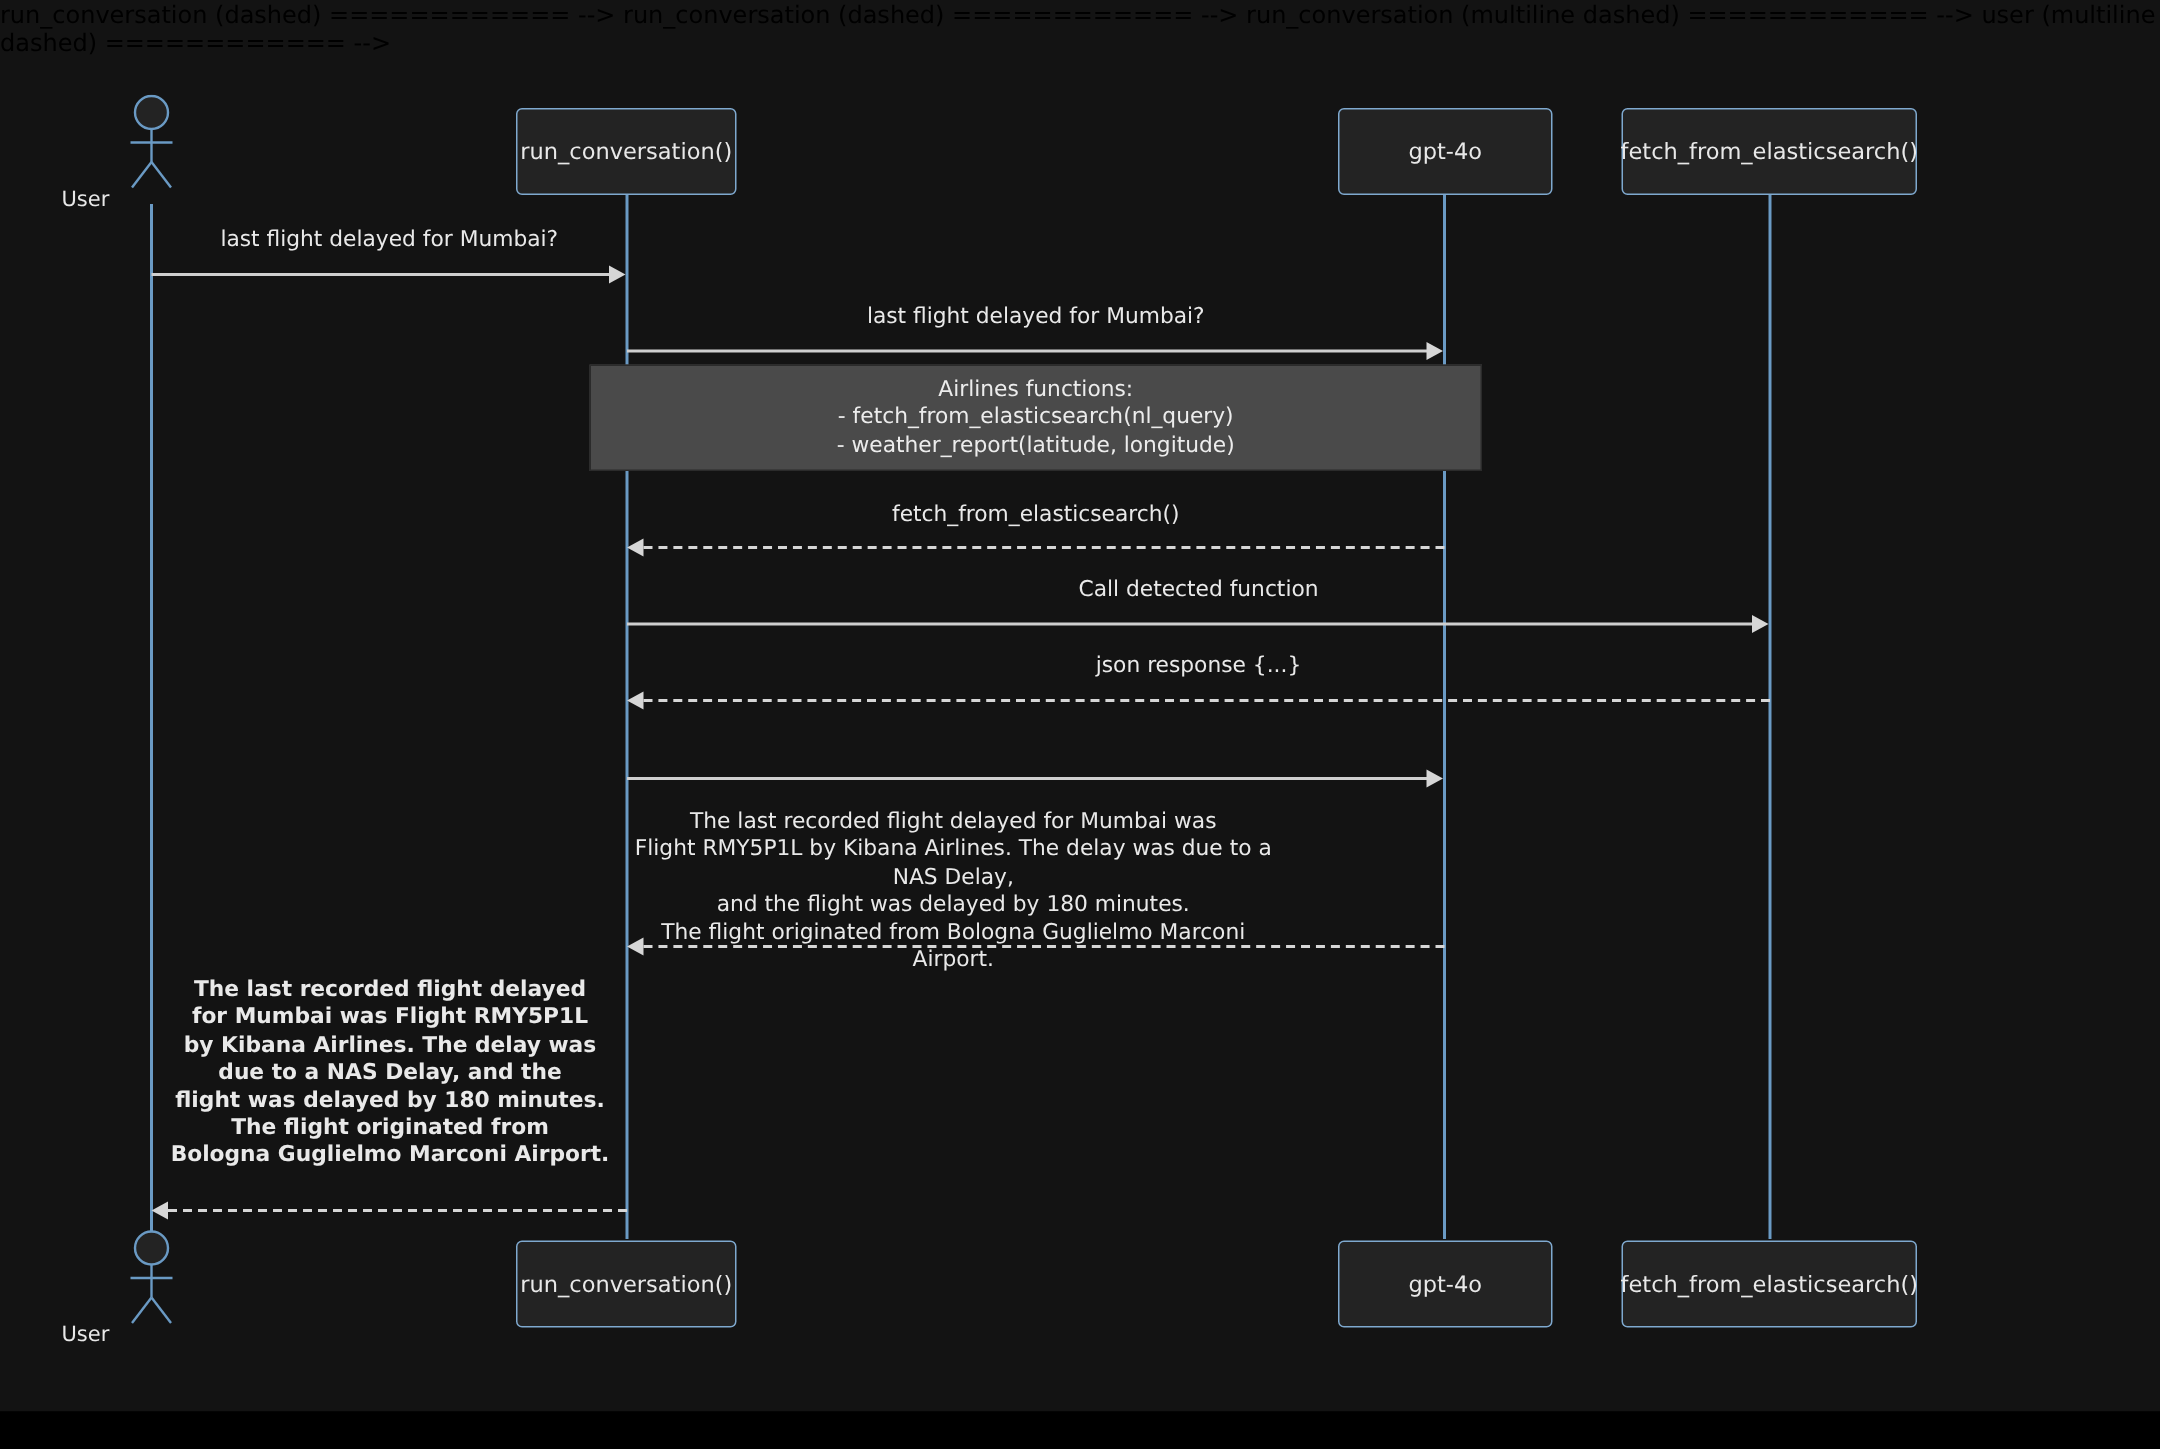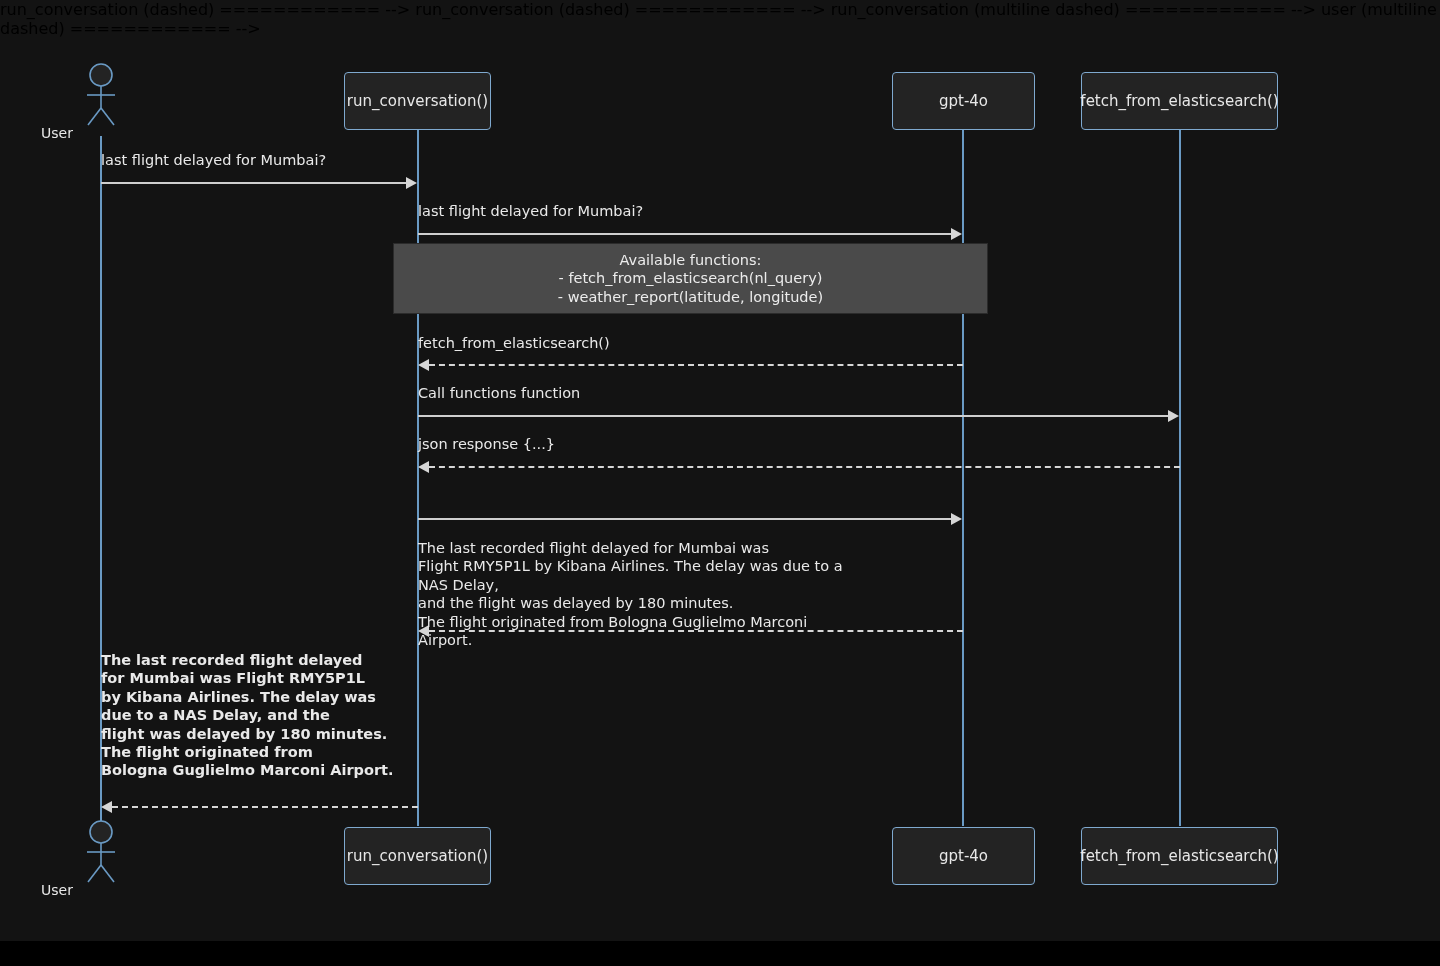--- a/index.html
+++ b/index.html
@@ -91,20 +91,21 @@
   }
   .arrow-head.left {
     border-top: 6px solid transparent;
     border-bottom: 6px solid transparent;
     border-right: 11px solid #d6d6d6;
   }
   .msg-label {
     position: absolute;
     color: #e9e9e9;
     font-size: 14.5px;
+    text-align: center;
     line-height: 1.27;
     z-index: 5;
     white-space: pre-line;
   }
 
   
   .note-box {
     position: absolute;
     box-sizing: border-box;
     background: #4a4a4a;
@@ -154,31 +155,31 @@
   <div class="msg-label" style="left:101px; top:151px; width:317px;">last flight delayed for Mumbai?</div>
   <div class="msg-line" style="left:101px; top:182px; width:306px;"></div>
   <div class="arrow-head right" style="left:406px; top:177px;"></div>
 
   
   <div class="msg-label" style="left:418px; top:202px; width:545px;">last flight delayed for Mumbai?</div>
   <div class="msg-line" style="left:418px; top:233px; width:534px;"></div>
   <div class="arrow-head right" style="left:951px; top:228px;"></div>
 
   
-  <div class="note-box" style="left:393px; top:243px; width:595px; height:71px;">Available functions:
+  <div class="note-box" style="left:393px; top:243px; width:595px; height:71px;">Airlines functions:
 - fetch_from_elasticsearch(nl_query)
 - weather_report(latitude, longitude)</div>
 
    run_conversation (dashed) ============ --&gt;
   <div class="msg-label" style="left:418px; top:334px; width:545px;">fetch_from_elasticsearch()</div>
   <div class="msg-line dashed" style="left:429px; top:364px; width:534px;"></div>
   <div class="arrow-head left" style="left:418px; top:359px;"></div>
 
   
-  <div class="msg-label" style="left:418px; top:384px; width:762px;">Call functions function</div>
+  <div class="msg-label" style="left:418px; top:384px; width:762px;">Call detected function</div>
   <div class="msg-line" style="left:418px; top:415px; width:751px;"></div>
   <div class="arrow-head right" style="left:1168px; top:410px;"></div>
 
    run_conversation (dashed) ============ --&gt;
   <div class="msg-label" style="left:418px; top:435px; width:762px;">json response {...}</div>
   <div class="msg-line dashed" style="left:429px; top:466px; width:751px;"></div>
   <div class="arrow-head left" style="left:418px; top:461px;"></div>
 
   
   <div class="msg-line" style="left:418px; top:518px; width:534px;"></div>

